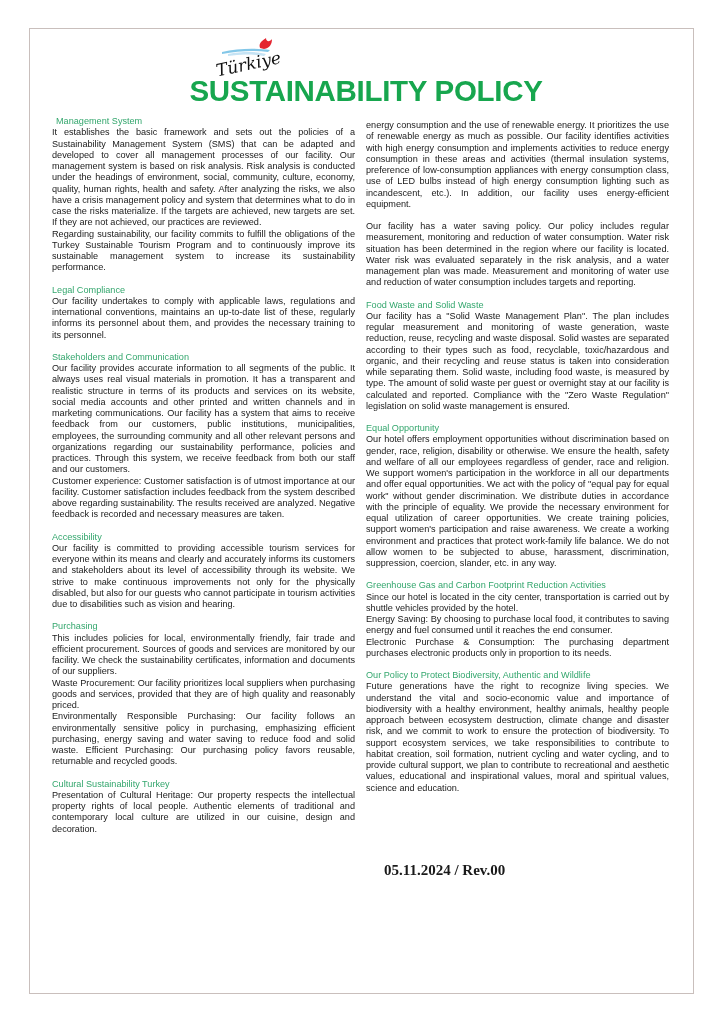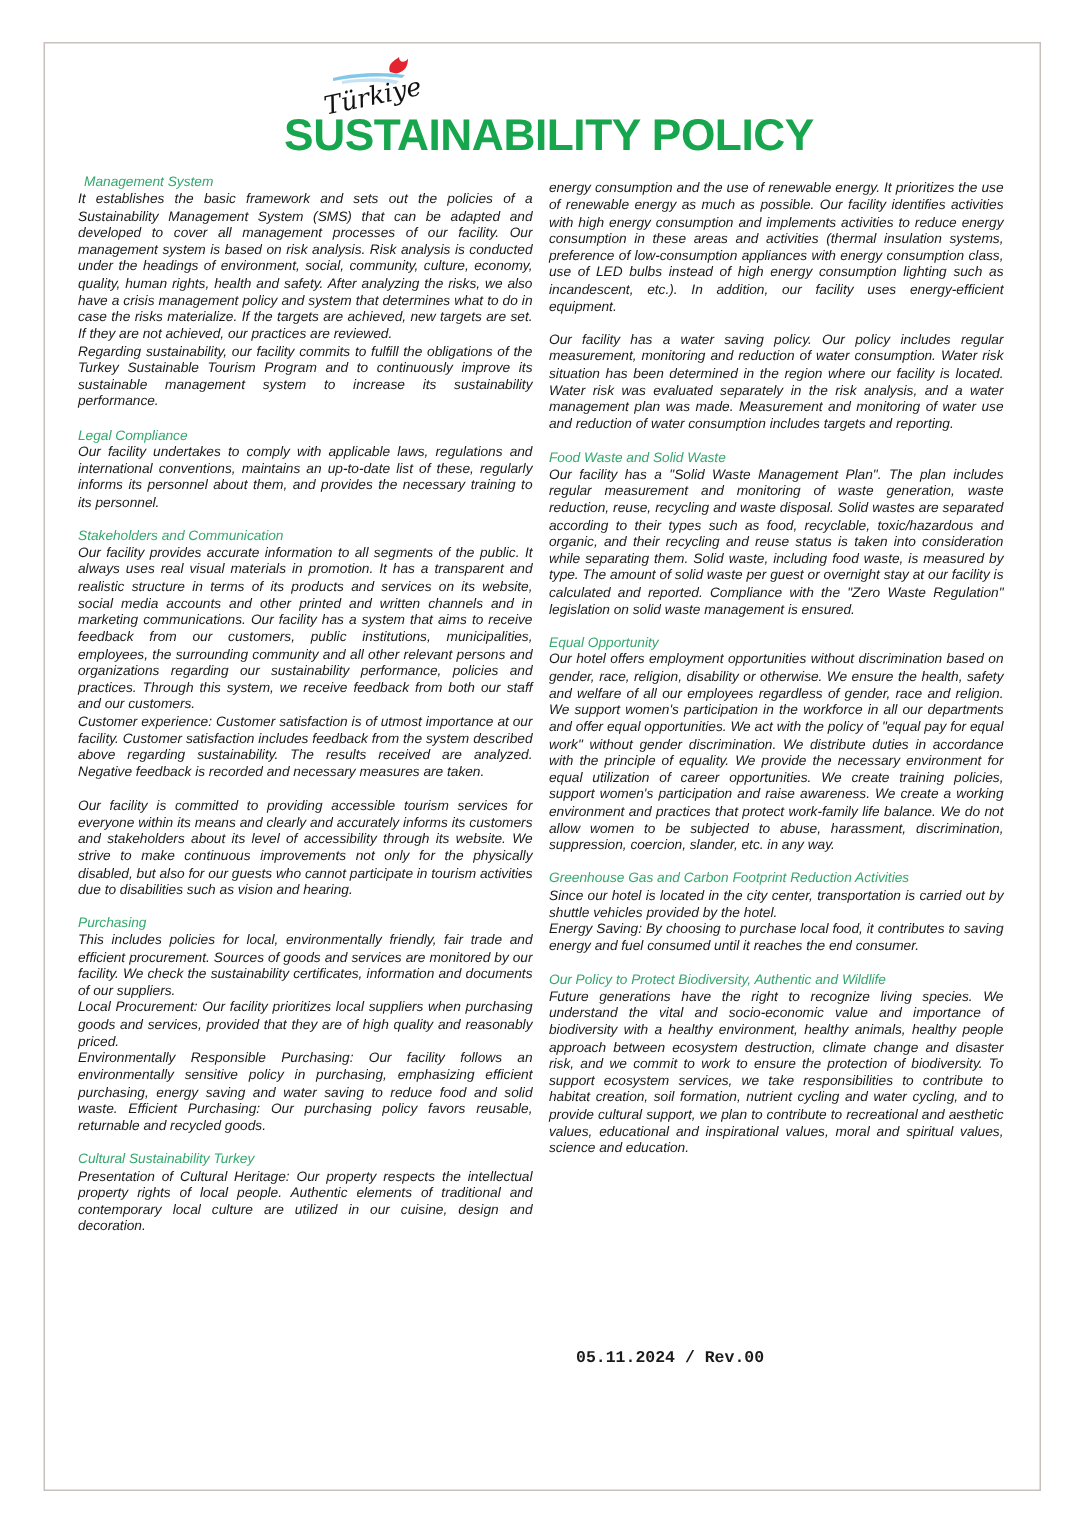--- a/index.html
+++ b/index.html
@@ -10,33 +10,33 @@
   }
   .logo { position: absolute; left: 208px; top: 36px; width: 100px; height: 40px; }
   .title {
     position: absolute; left: 0; right: 0; top: 75px; text-align: center;
     font-family: "Liberation Sans", sans-serif; font-weight: bold; font-size: 29.5px;
     letter-spacing: -0.3px; color: #17a64e; margin: 0; line-height: 32px;
     padding-left: 8px;
   }
   .col {
     position: absolute; top: 116px; width: 303px;
-    font-size: 9.15px; line-height: 11.25px; color: #1a1a1a; text-align: justify; font-style: italic;
+    font-size: 9.15px; line-height: 11.25px; color: #1a1a1a; text-align: justify;
   }
   .col-left { left: 52px; }
   .col-right { left: 366px; top: 120px; }
   .section { margin: 0 0 11px 0; }
   .section h2 {
     font-size: 9.15px; font-weight: normal; color: #35a76e; margin: 0; line-height: 11.25px;
   }
   .section p { margin: 0; }
   .col-left .section:first-child h2 { padding-left: 4px; }
   .revision {
     position: absolute; left: 384px; top: 862px;
-    font-family: Liberation Mono, monospace; font-weight: bold; font-size: 11px; color: #1a1a1a; margin-top: 38px;
+    font-family: Liberation Serif, serif; font-weight: bold; font-size: 15px; color: #1a1a1a;
   }
 </style>
 </head>
 <body>
 
 <div class="page-border"></div>
 
 <svg class="logo" viewBox="0 0 100 40">
   <path d="M52 12 C50 6, 56 4, 58 2 C58 6, 62 6, 64 3 C64 8, 62 12, 56 13 Z" fill="#e42530"></path>
   <path d="M14 16 C30 12, 50 12, 62 14 L60 16 C46 14, 30 15, 14 18 Z" fill="#5ab4e0" opacity="0.75"></path>
@@ -55,26 +55,27 @@
     <div class="section">
       <h2>Legal Compliance</h2>
       <p>Our facility undertakes to comply with applicable laws, regulations and international conventions, maintains an up-to-date list of these, regularly informs its personnel about them, and provides the necessary training to its personnel.</p>
     </div>
     <div class="section">
       <h2>Stakeholders and Communication</h2>
       <p>Our facility provides accurate information to all segments of the public. It always uses real visual materials in promotion. It has a transparent and realistic structure in terms of its products and services on its website, social media accounts and other printed and written channels and in marketing communications. Our facility has a system that aims to receive feedback from our customers, public institutions, municipalities, employees, the surrounding community and all other relevant persons and organizations regarding our sustainability performance, policies and practices. Through this system, we receive feedback from both our staff and our customers.</p>
       <p>Customer experience: Customer satisfaction is of utmost importance at our facility. Customer satisfaction includes feedback from the system described above regarding sustainability. The results received are analyzed. Negative feedback is recorded and necessary measures are taken.</p>
     </div>
     <div class="section">
+      <h2>Accessibility</h2>
       <p>Our facility is committed to providing accessible tourism services for everyone within its means and clearly and accurately informs its customers and stakeholders about its level of accessibility through its website. We strive to make continuous improvements not only for the physically disabled, but also for our guests who cannot participate in tourism activities due to disabilities such as vision and hearing.</p>
     </div>
     <div class="section">
       <h2>Purchasing</h2>
       <p>This includes policies for local, environmentally friendly, fair trade and efficient procurement. Sources of goods and services are monitored by our facility. We check the sustainability certificates, information and documents of our suppliers.</p>
-      <p>Local Procurement: Our facility prioritizes local suppliers when purchasing goods and services, provided that they are of high quality and reasonably priced.</p>
+      <p>Waste Procurement: Our facility prioritizes local suppliers when purchasing goods and services, provided that they are of high quality and reasonably priced.</p>
       <p>Environmentally Responsible Purchasing: Our facility follows an environmentally sensitive policy in purchasing, emphasizing efficient purchasing, energy saving and water saving to reduce food and solid waste. Efficient Purchasing: Our purchasing policy favors reusable, returnable and recycled goods.</p>
     </div>
     <div class="section">
       <h2>Cultural Sustainability Turkey</h2>
       <p>Presentation of Cultural Heritage: Our property respects the intellectual property rights of local people. Authentic elements of traditional and contemporary local culture are utilized in our cuisine, design and decoration.</p>
     </div>
   </div>
 <div class="col col-right">
     <div class="section">
       <p>energy consumption and the use of renewable energy. It prioritizes the use of renewable energy as much as possible. Our facility identifies activities with high energy consumption and implements activities to reduce energy consumption in these areas and activities (thermal insulation systems, preference of low-consumption appliances with energy consumption class, use of LED bulbs instead of high energy consumption lighting such as incandescent, etc.). In addition, our facility uses energy-efficient equipment.</p>
@@ -87,20 +88,21 @@
       <p>Our facility has a "Solid Waste Management Plan". The plan includes regular measurement and monitoring of waste generation, waste reduction, reuse, recycling and waste disposal. Solid wastes are separated according to their types such as food, recyclable, toxic/hazardous and organic, and their recycling and reuse status is taken into consideration while separating them. Solid waste, including food waste, is measured by type. The amount of solid waste per guest or overnight stay at our facility is calculated and reported. Compliance with the "Zero Waste Regulation" legislation on solid waste management is ensured.</p>
     </div>
     <div class="section">
       <h2>Equal Opportunity</h2>
       <p>Our hotel offers employment opportunities without discrimination based on gender, race, religion, disability or otherwise. We ensure the health, safety and welfare of all our employees regardless of gender, race and religion.  We support women's participation in the workforce in all our departments and offer equal opportunities. We act with the policy of "equal pay for equal work" without gender discrimination. We distribute duties in accordance with the principle of equality. We provide the necessary environment for equal utilization of career opportunities. We create training policies, support women's participation and raise awareness. We create a working environment and practices that protect work-family life balance. We do not allow women to be subjected to abuse, harassment, discrimination, suppression, coercion, slander, etc. in any way.</p>
     </div>
     <div class="section">
       <h2>Greenhouse Gas and Carbon Footprint Reduction Activities</h2>
       <p>Since our hotel is located in the city center, transportation is carried out by shuttle vehicles provided by the hotel.</p>
       <p>Energy Saving: By choosing to purchase local food, it contributes to saving energy and fuel consumed until it reaches the end consumer.</p>
+      <p>Electronic Purchase &amp; Consumption: The purchasing department purchases electronic products only in proportion to its needs.</p>
     </div>
     <div class="section">
       <h2>Our Policy to Protect Biodiversity, Authentic and Wildlife</h2>
       <p>Future generations have the right to recognize living species. We understand the vital and socio-economic value and importance of biodiversity with a healthy environment, healthy animals, healthy people approach between ecosystem destruction, climate change and disaster risk, and we commit to work to ensure the protection of biodiversity. To support ecosystem services, we take responsibilities to contribute to habitat creation, soil formation, nutrient cycling and water cycling, and to provide cultural support, we plan to contribute to recreational and aesthetic values, educational and inspirational values, moral and spiritual values, science and education.</p>
     </div>
   </div>
 
 <div class="revision">05.11.2024 / Rev.00</div>
 
 </body></html>

